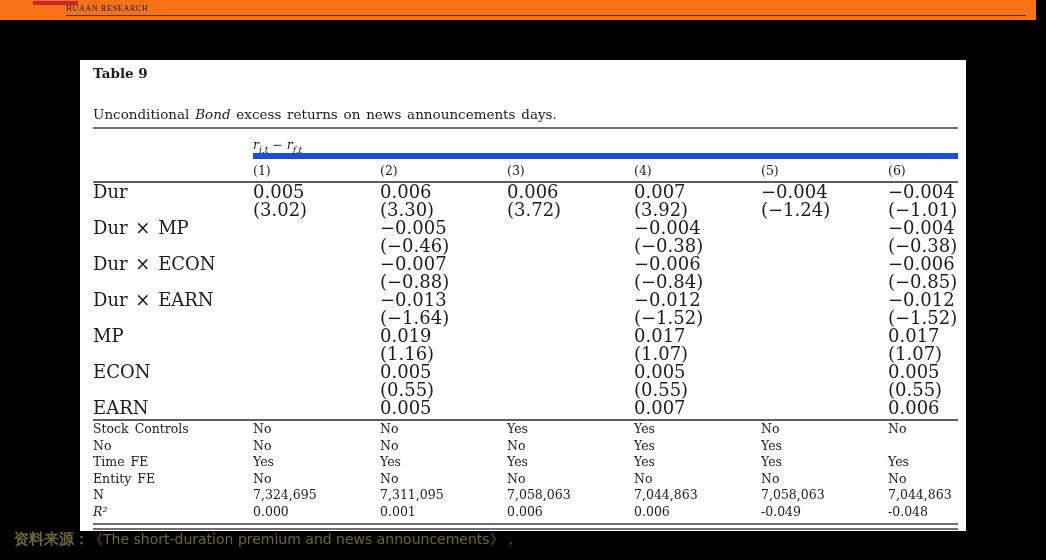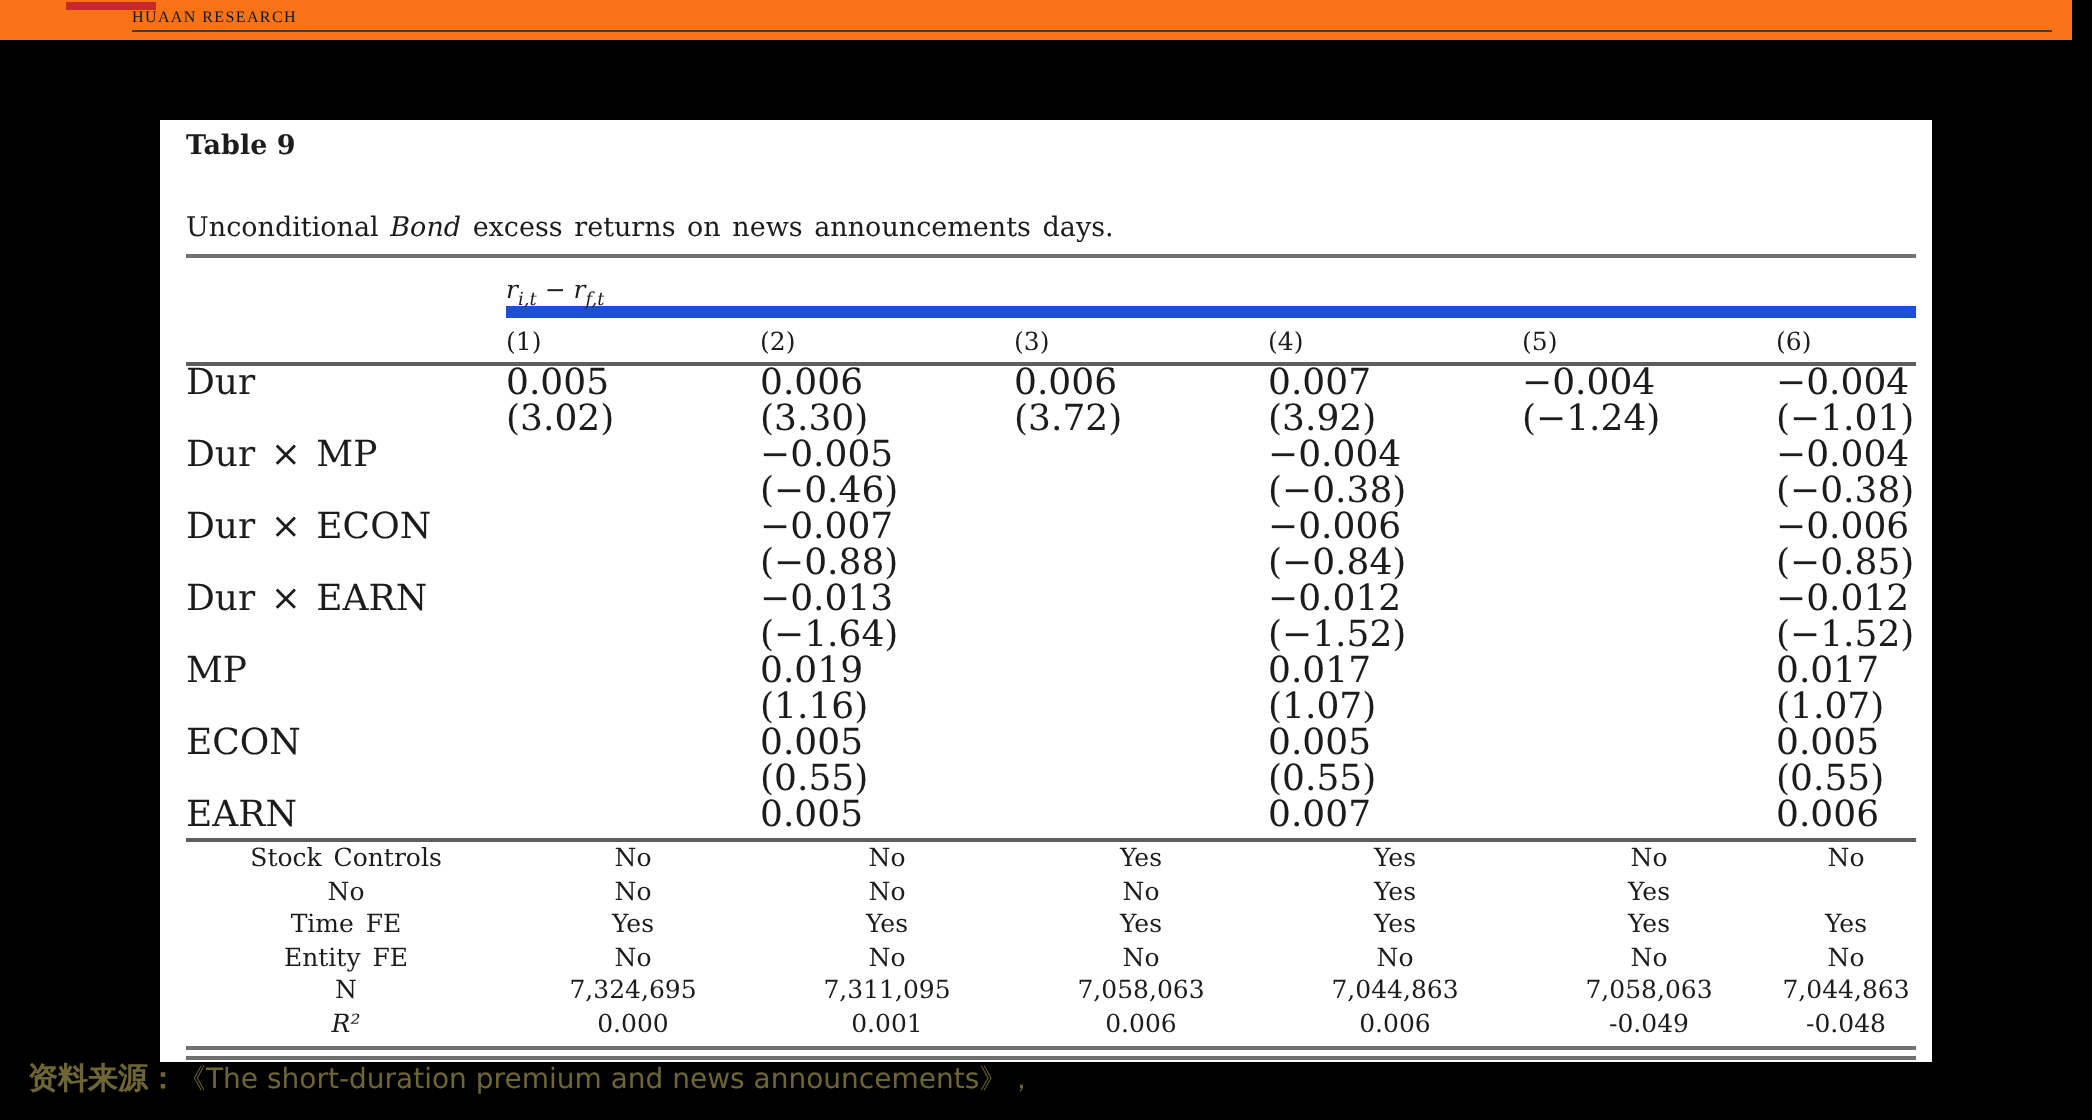--- a/index.html
+++ b/index.html
@@ -24,21 +24,21 @@
   .rule-top{margin-top:4px;border-top:2px solid #707070;}
   .depvar-row{margin-left:160px;padding-top:5px;height:19px;border-bottom:6px solid #1d4ed8;}
   .formula{font-size:12.5px;font-style:italic;}
   .formula sub{font-size:9px;font-style:italic;}
   .colhdr-row{display:grid;grid-template-columns:repeat(5,127px) 1fr;padding-left:160px;
               height:22px;align-items:center;font-size:12.5px;}
   .rule-major{border-top:2px solid #5e5e5e;}
 
   .trow{display:grid;grid-template-columns:160px repeat(5,127px) 1fr;}
   .coef-line{line-height:18px;font-size:18px;}
-  .summary-line{line-height:16.5px;font-size:12.5px;text-align:center;}
+  .summary-line{line-height:16.5px;font-size:12.5px;}
   .tlabel{white-space:nowrap;word-spacing:2px;}
   .tcell{white-space:nowrap;}
   .ital{font-style:italic;}
   .rule-mid{margin-top:2px;border-top:2px solid #5e5e5e;}
   .rule-bottom{margin-top:3px;height:3px;border-top:2px solid #707070;border-bottom:2px solid #707070;}
 
   
   .source-note{position:absolute;left:14px;top:530px;display:flex;align-items:baseline;
                white-space:nowrap;}
   .source-prefix{font-weight:bold;font-size:15px;font-family:"DejaVu Sans",sans-serif;}

